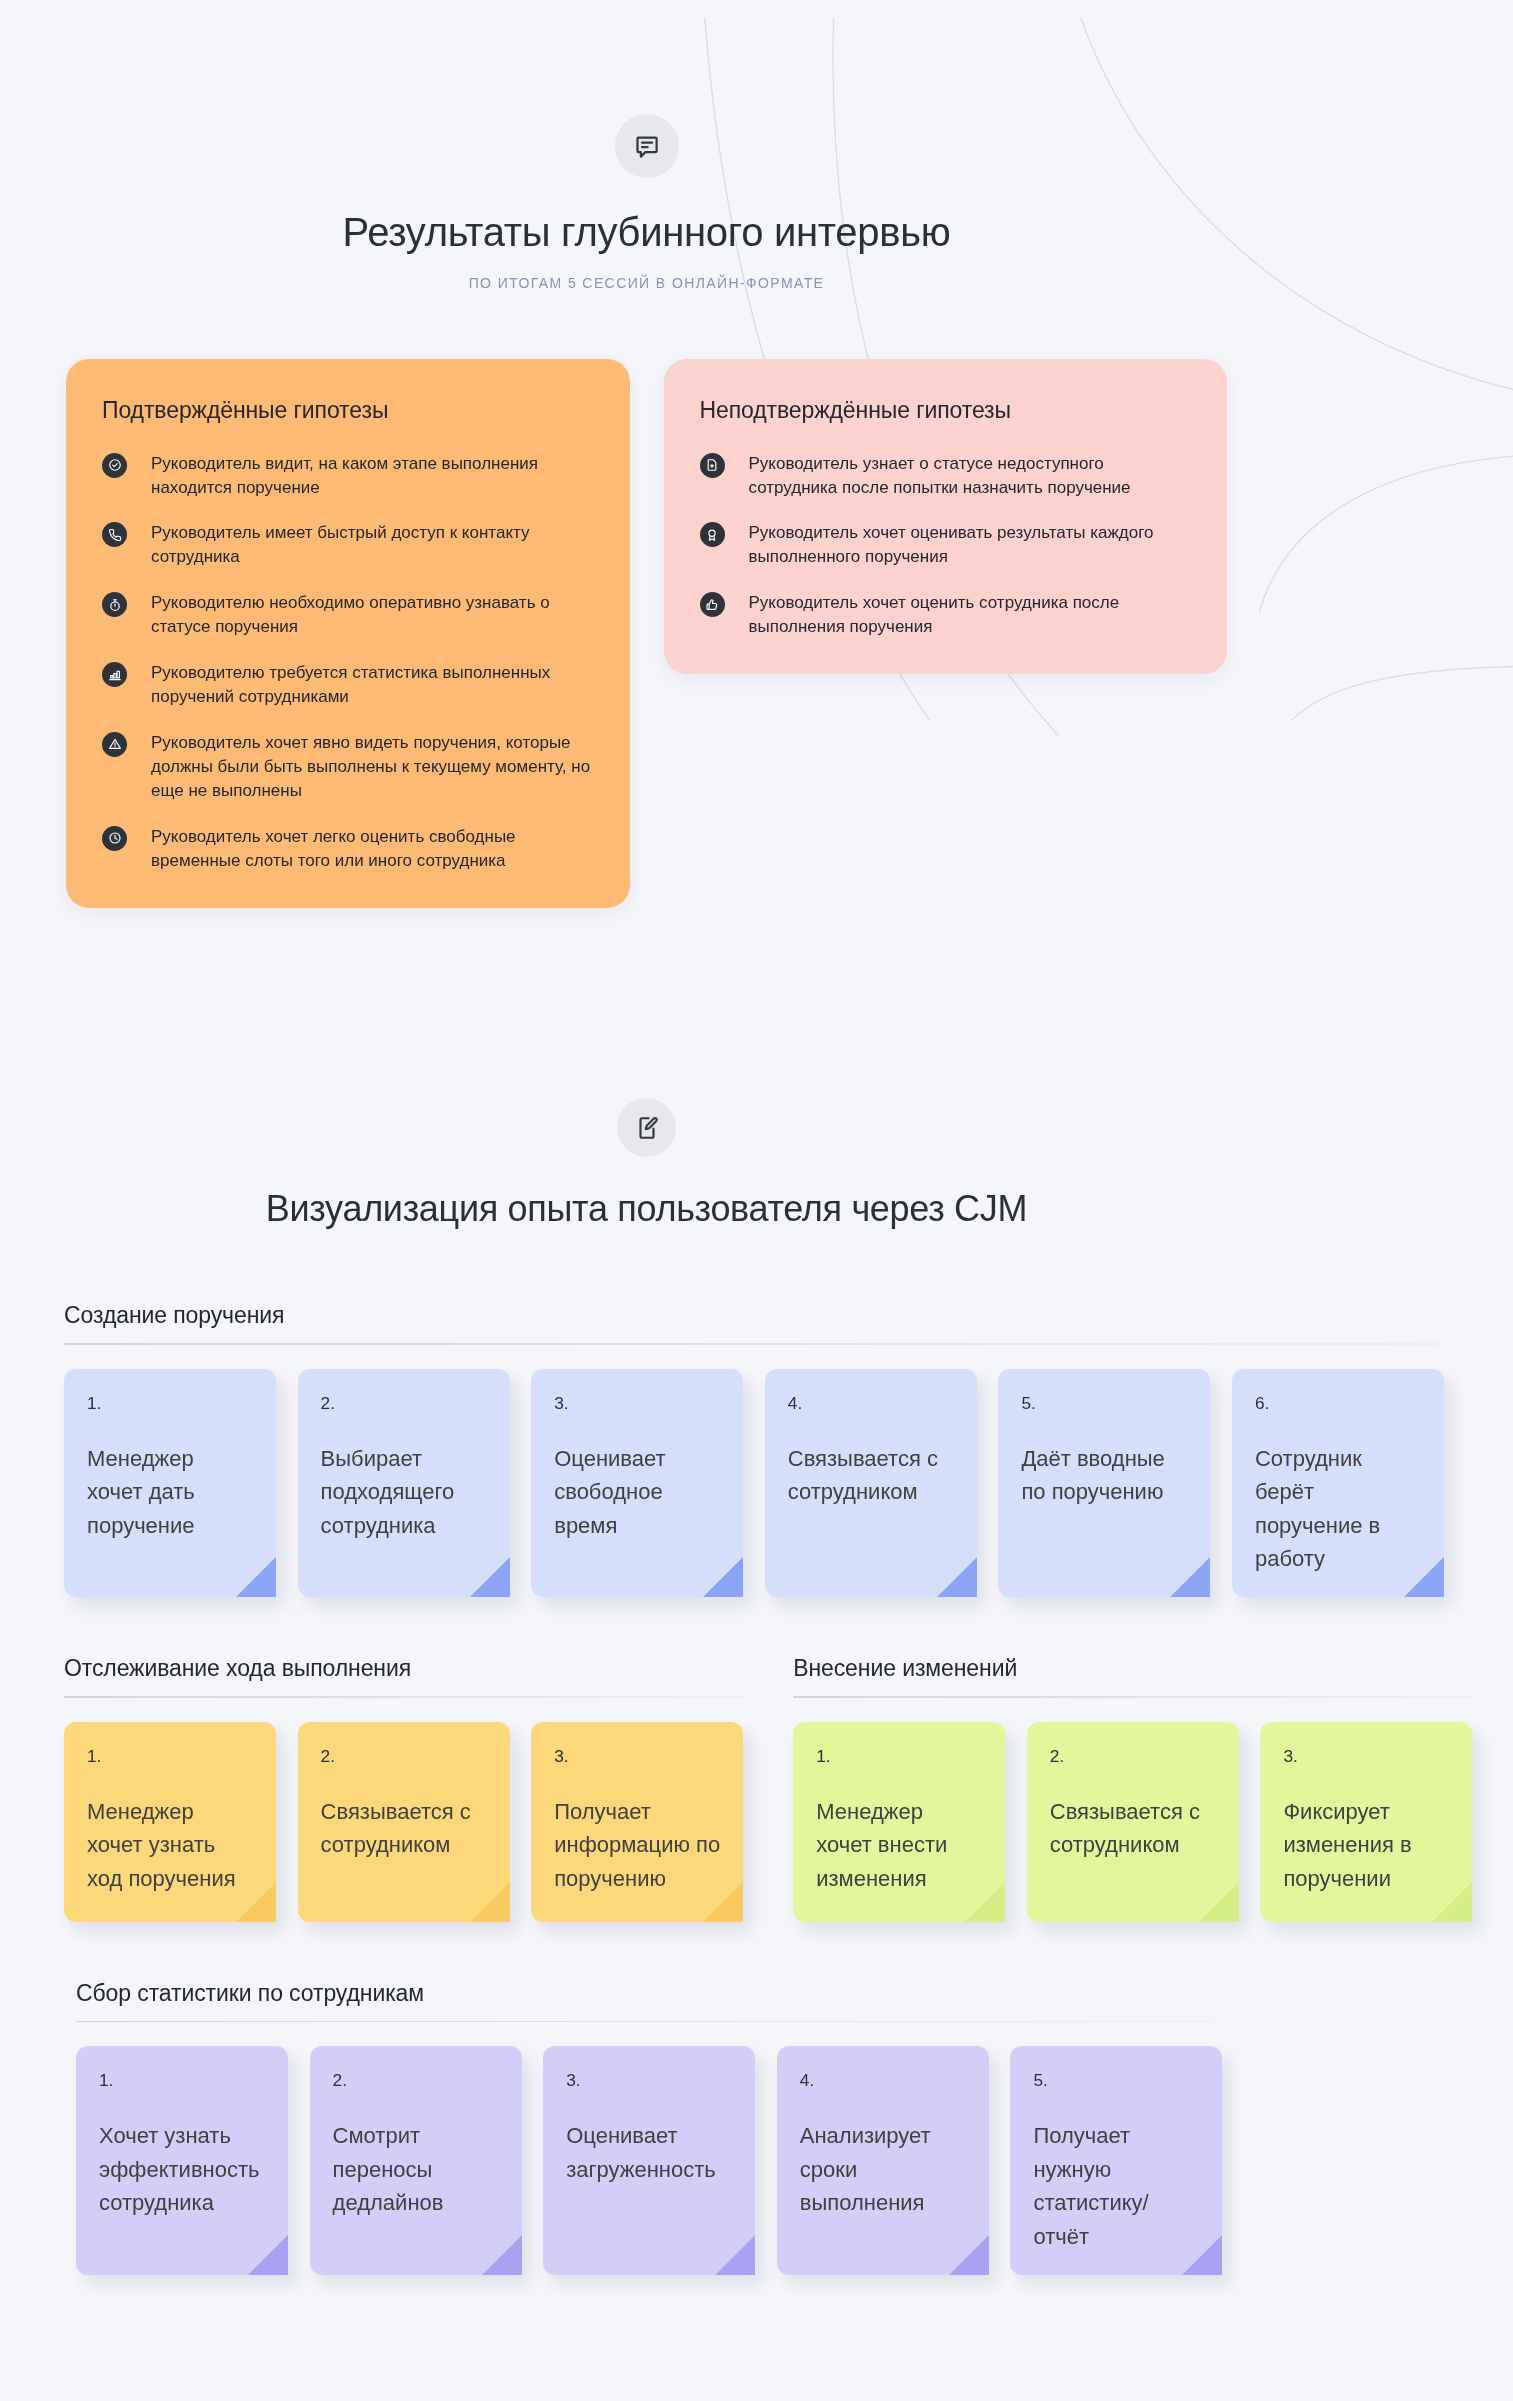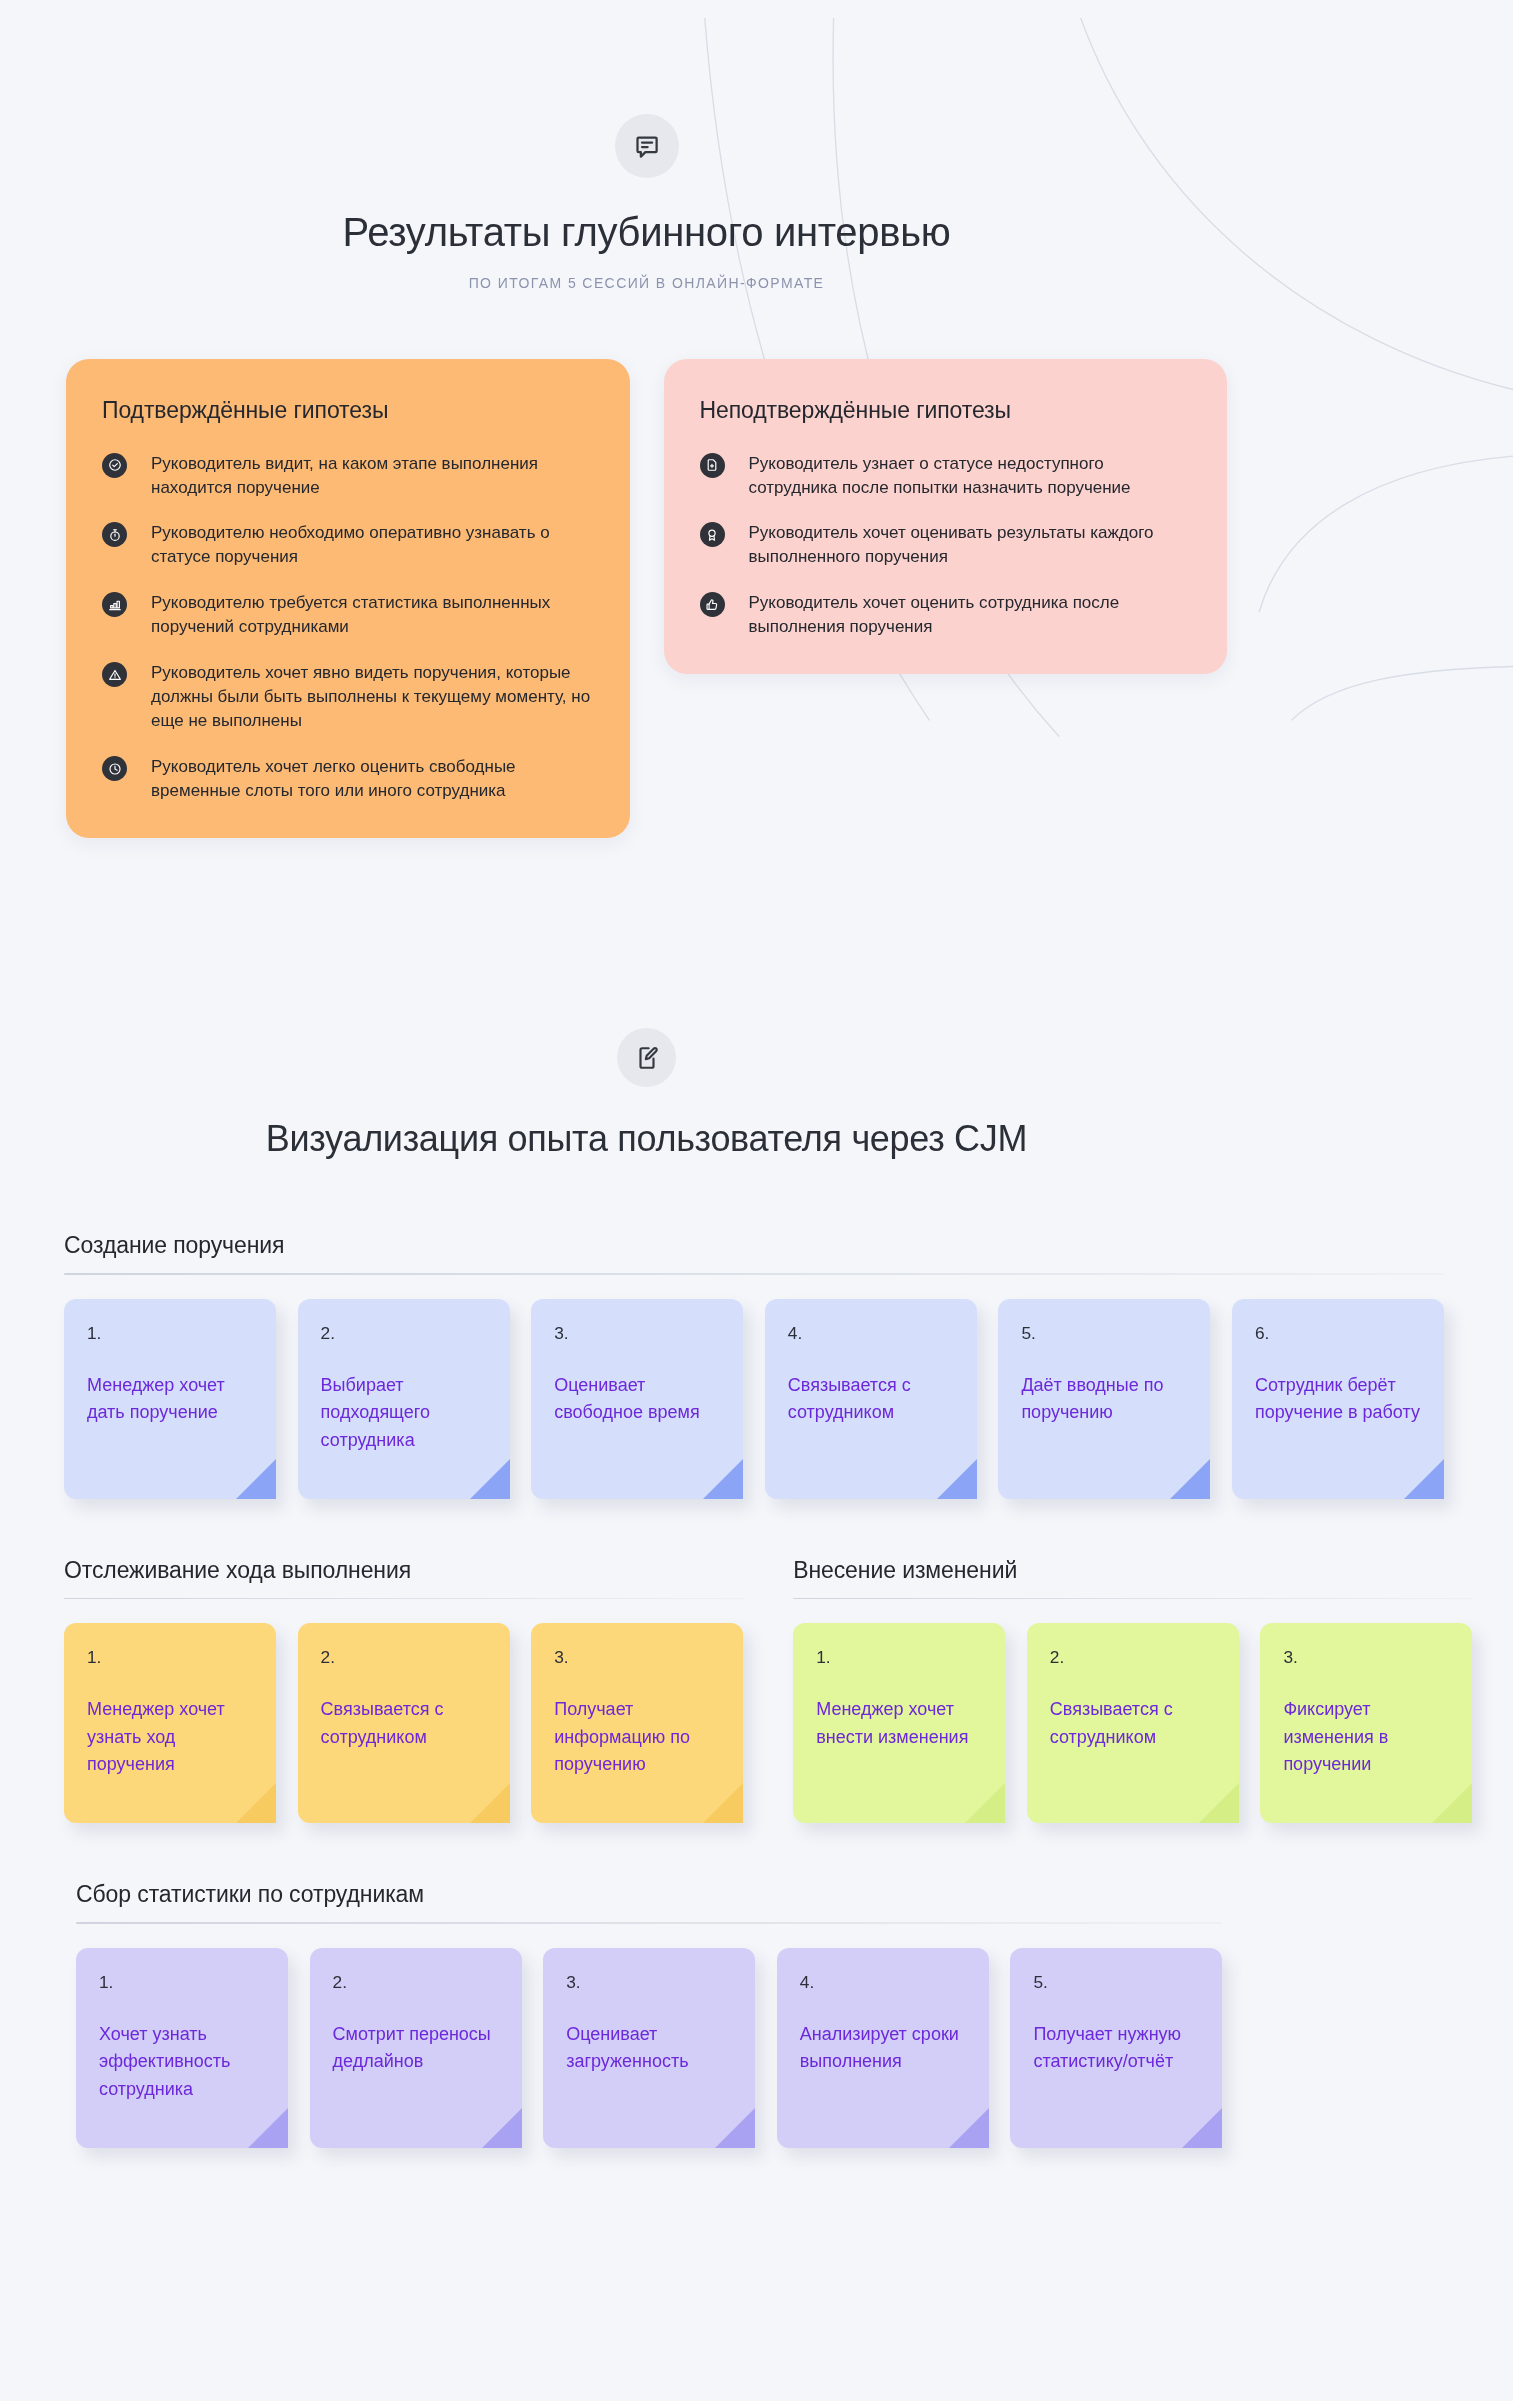--- a/index.html
+++ b/index.html
@@ -192,23 +192,23 @@
     box-shadow: 7.6px 9.7px 16px rgba(42, 52, 80, 0.10);
   }
 
   .note-num {
     font-size: 17.3px;
     color: #2b2f38;
     margin-bottom: 28px;
   }
 
   .note-text {
-    font-size: 18px;
+    font-size: 22px;
     line-height: 1.52;
-    color: #6d28d9;
+    color: #404040;
   }
 
   
   .note .fold {
     position: absolute;
     right: 0;
     bottom: 0;
     width: 40px;
     height: 40px;
   }
@@ -268,20 +268,28 @@
         <li class="hyp-item">
           <span class="hyp-ico">
             <svg width="14" height="14" viewBox="0 0 24 24" fill="none" stroke="#fff" stroke-width="2" stroke-linecap="round" stroke-linejoin="round">
               <circle cx="12" cy="12" r="9"></circle>
                 <path d="M8 12.3l2.6 2.6L16 9.5"></path>
             </svg>
           </span>
           <span class="hyp-text">Руководитель видит, на каком этапе выполнения находится поручение</span>
         </li>
 
+        <li class="hyp-item">
+          <span class="hyp-ico">
+            <svg width="14" height="14" viewBox="0 0 24 24" fill="none" stroke="#fff" stroke-width="2" stroke-linecap="round" stroke-linejoin="round">
+              <path d="M21.5 16.9v2.8a1.9 1.9 0 0 1-2.1 1.9 18.8 18.8 0 0 1-8.2-2.9 18.5 18.5 0 0 1-5.7-5.7A18.8 18.8 0 0 1 2.6 4.7 1.9 1.9 0 0 1 4.5 2.6h2.8a1.9 1.9 0 0 1 1.9 1.6c.12.9.34 1.8.65 2.65a1.9 1.9 0 0 1-.43 2L8.2 10a15 15 0 0 0 5.7 5.7l1.15-1.15a1.9 1.9 0 0 1 2-.43c.85.31 1.75.53 2.65.65a1.9 1.9 0 0 1 1.8 1.93z"></path>
+            </svg>
+          </span>
+          <span class="hyp-text">Руководитель имеет быстрый доступ к контакту сотрудника</span>
+        </li>
 
         <li class="hyp-item">
           <span class="hyp-ico">
             <svg width="14" height="14" viewBox="0 0 24 24" fill="none" stroke="#fff" stroke-width="2" stroke-linecap="round" stroke-linejoin="round">
               <circle cx="12" cy="14" r="7.2"></circle>
                 <line x1="12" y1="14" x2="12" y2="10.6"></line>
               <line x1="9.6" y1="3" x2="14.4" y2="3"></line>
                 <line x1="12" y1="3" x2="12" y2="6.6"></line>
             </svg>
           </span>

